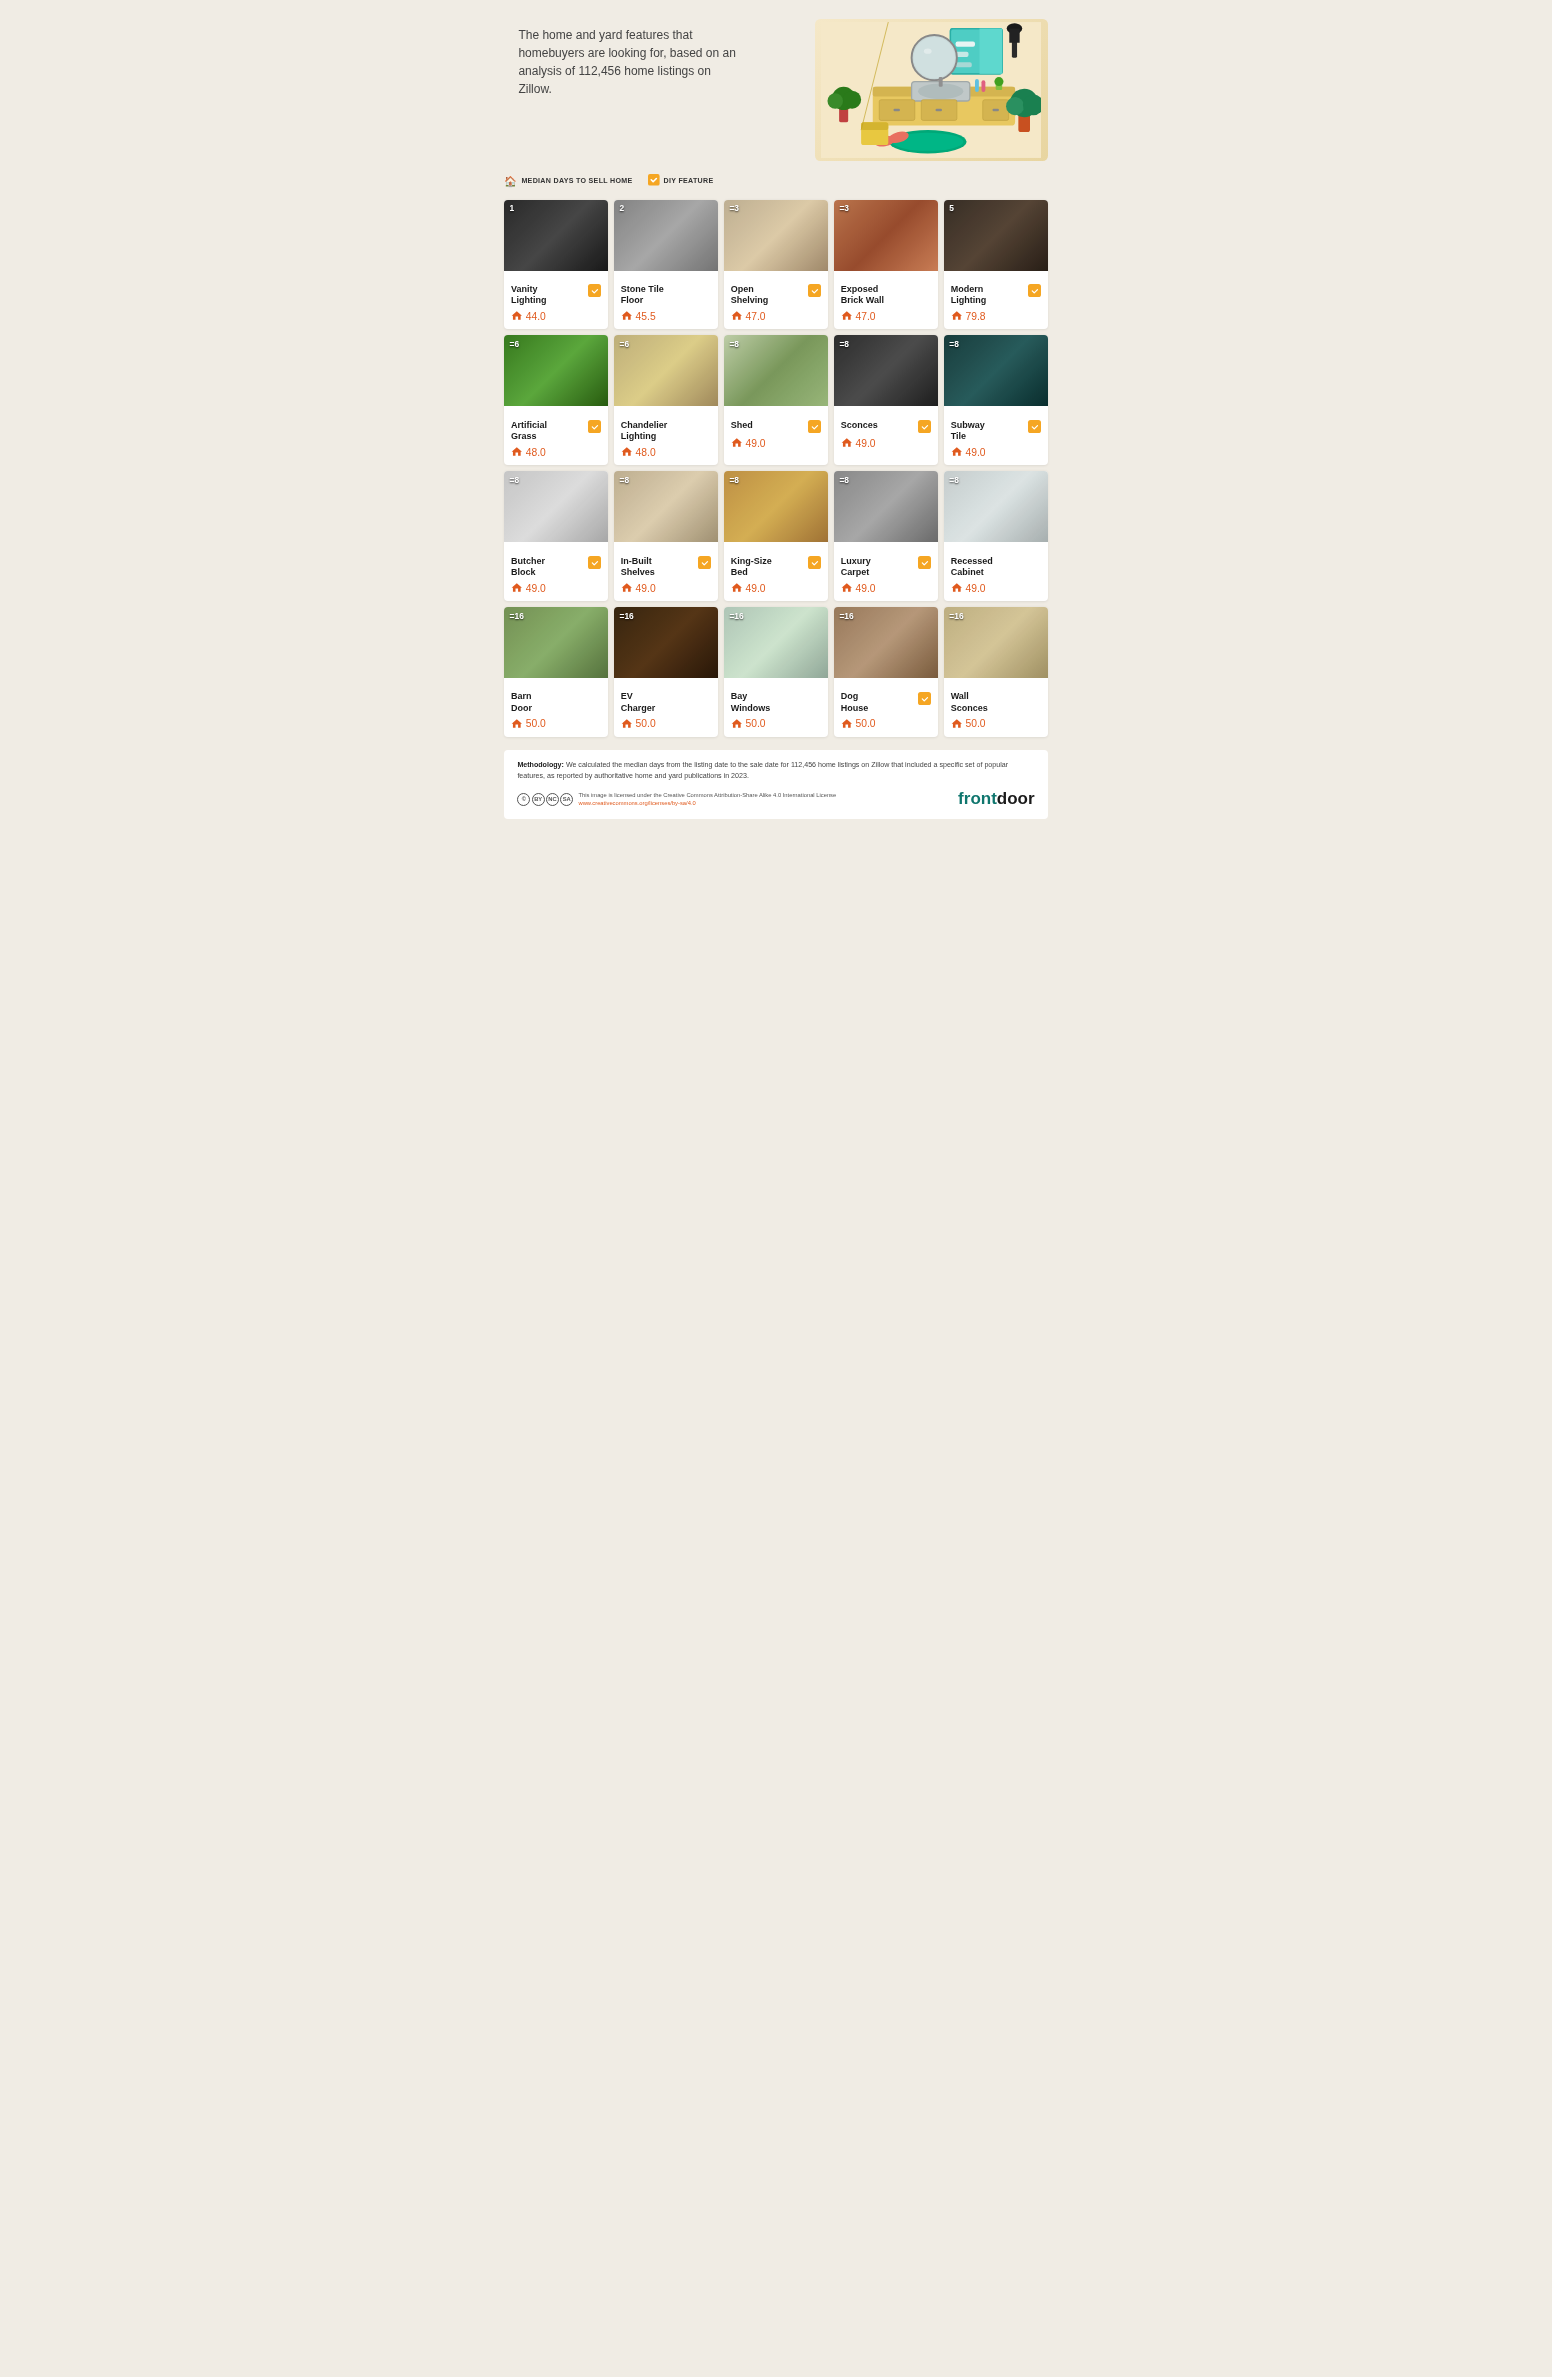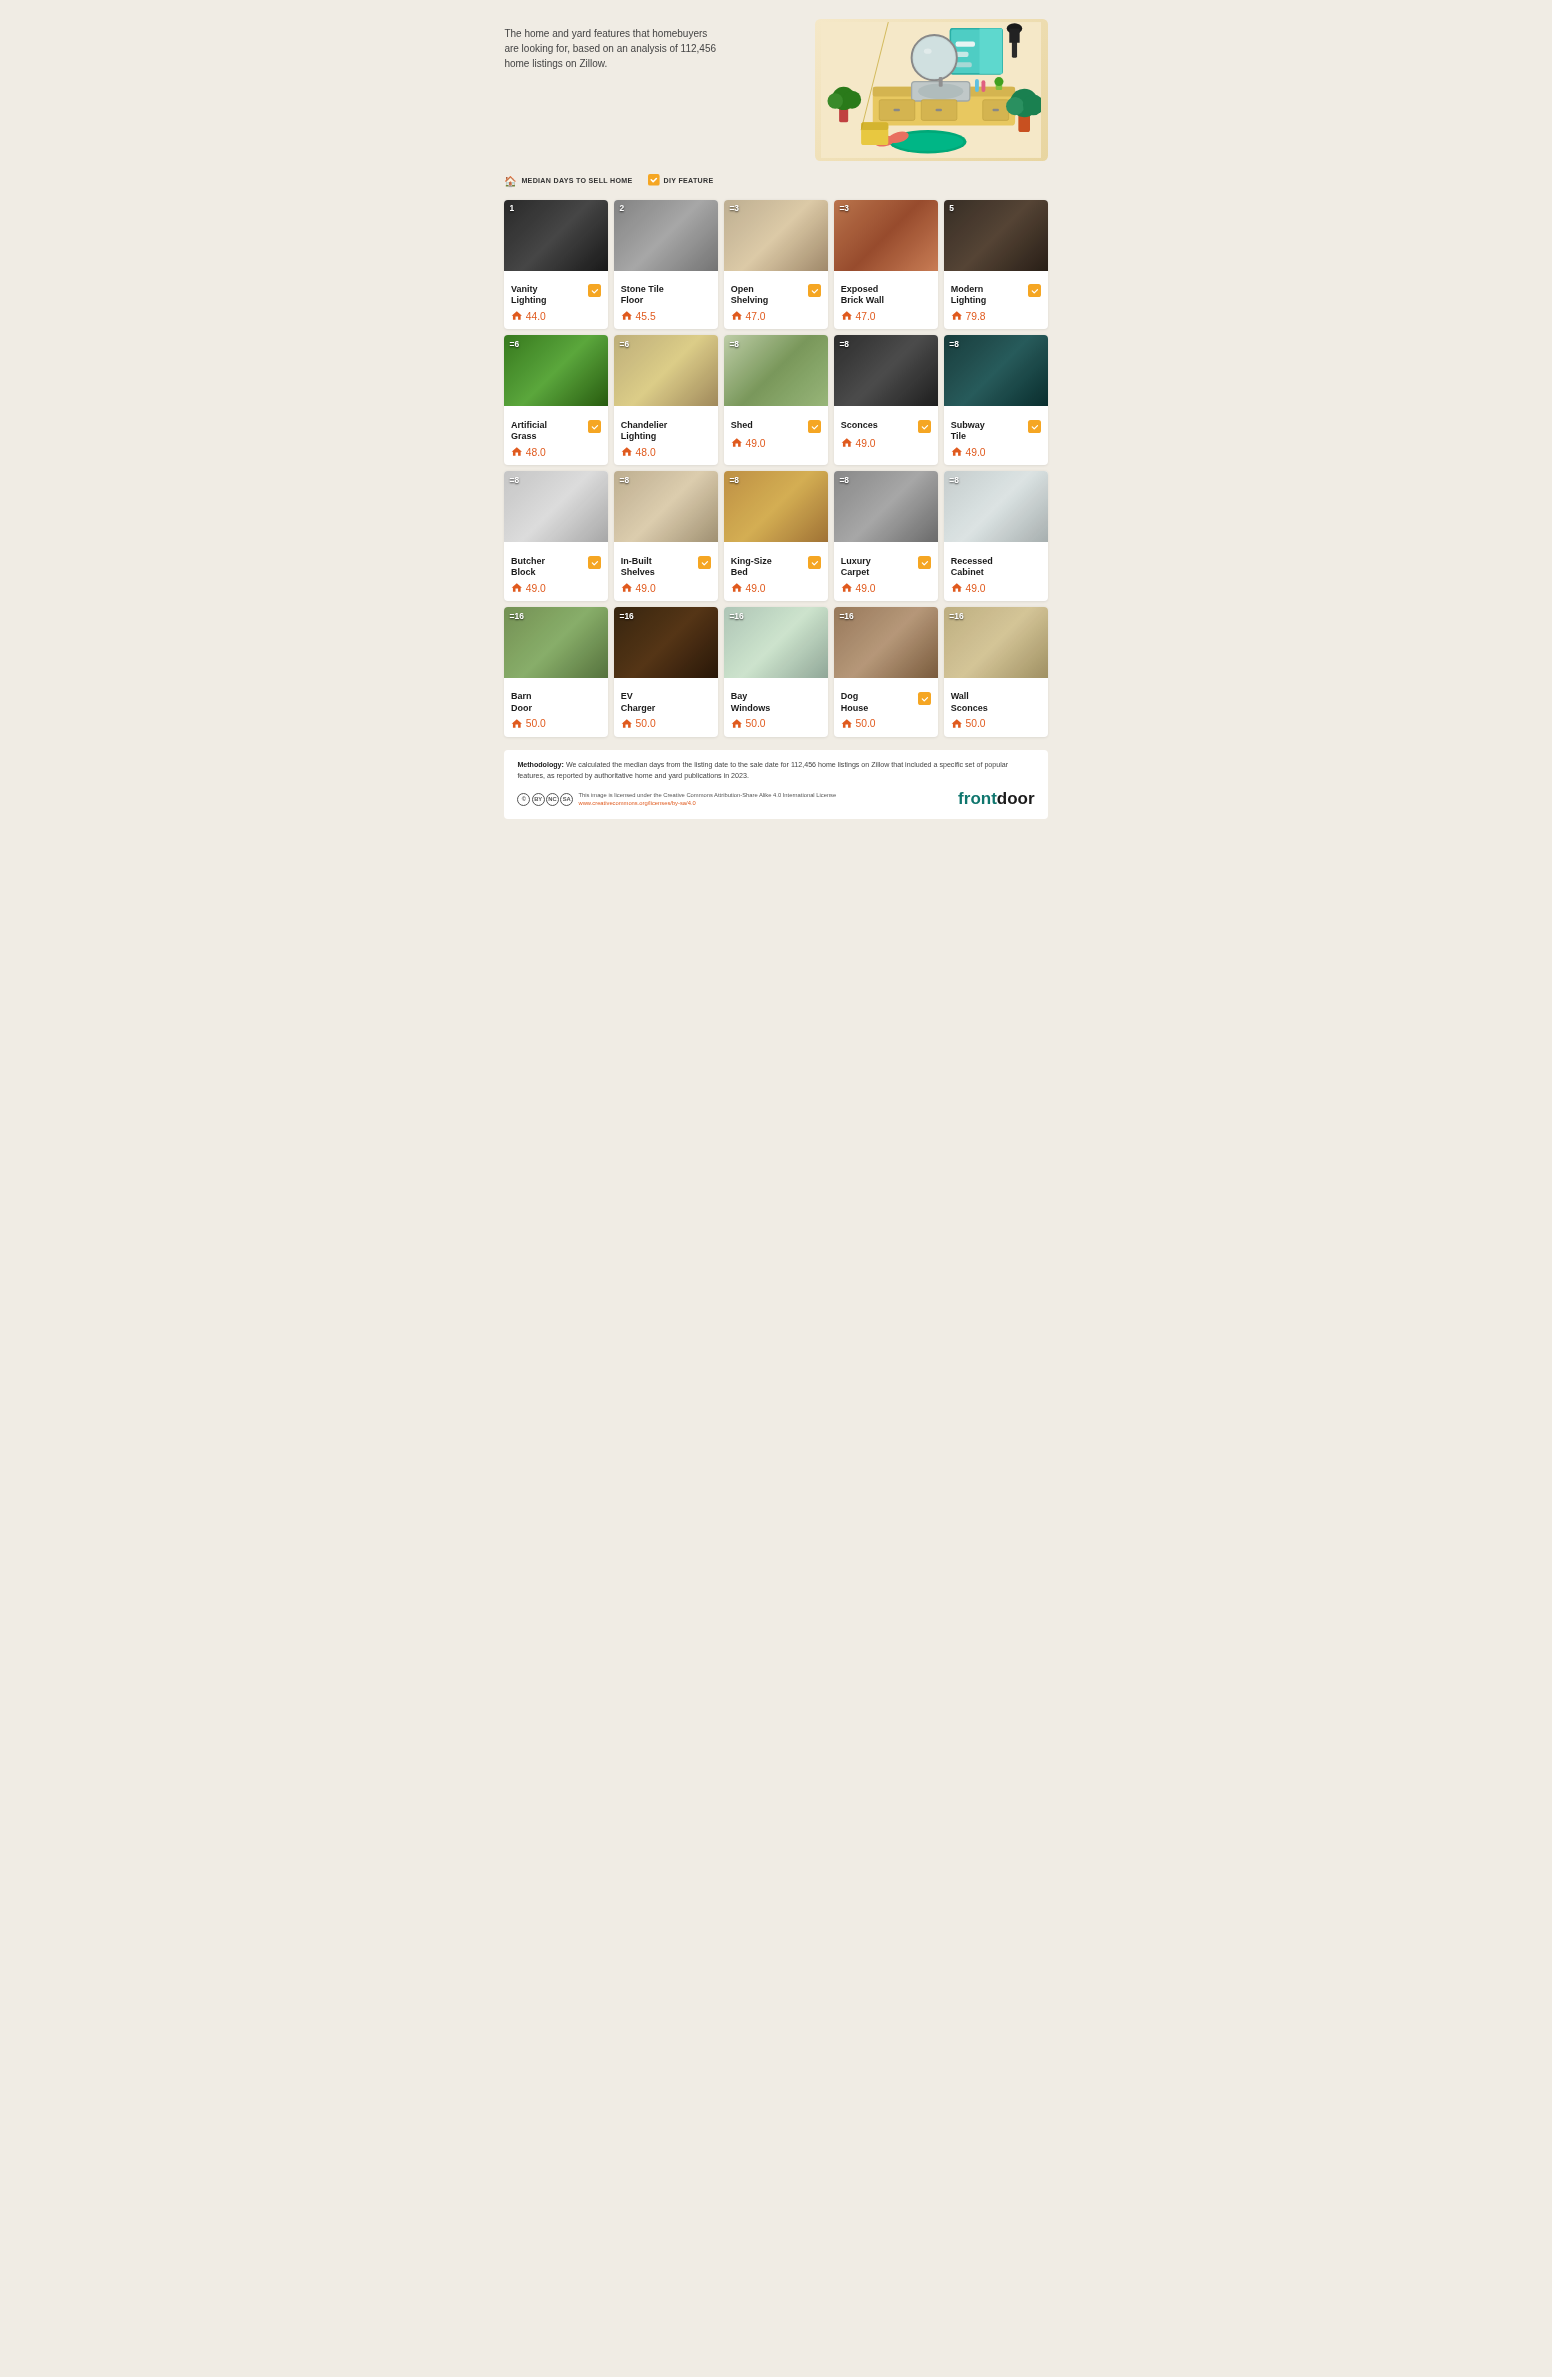--- a/index.html
+++ b/index.html
@@ -27,25 +27,26 @@
     .header-text h1 {
       font-size: 24.6px;
       line-height: 1.15;
       color: #1a1a1a;
     }
     .header-text h1 .bold-part {
       font-weight: 900;
       display: block;
     }
     .header-text p {
-      font-size: 10px;
+      font-size: 12px;
       color: #444;
       margin-top: 6.5px;
       line-height: 1.5;
       max-width: 220px;
+      margin-left: 14px;
     }
     .header-illustration {
       width: 233px;
       height: 142px;
       background: linear-gradient(135deg, #f5e8c8 0%, #e8d5a0 100%);
       border-radius: 5.2px;
       display: flex;
       align-items: center;
       justify-content: center;
       overflow: hidden;

